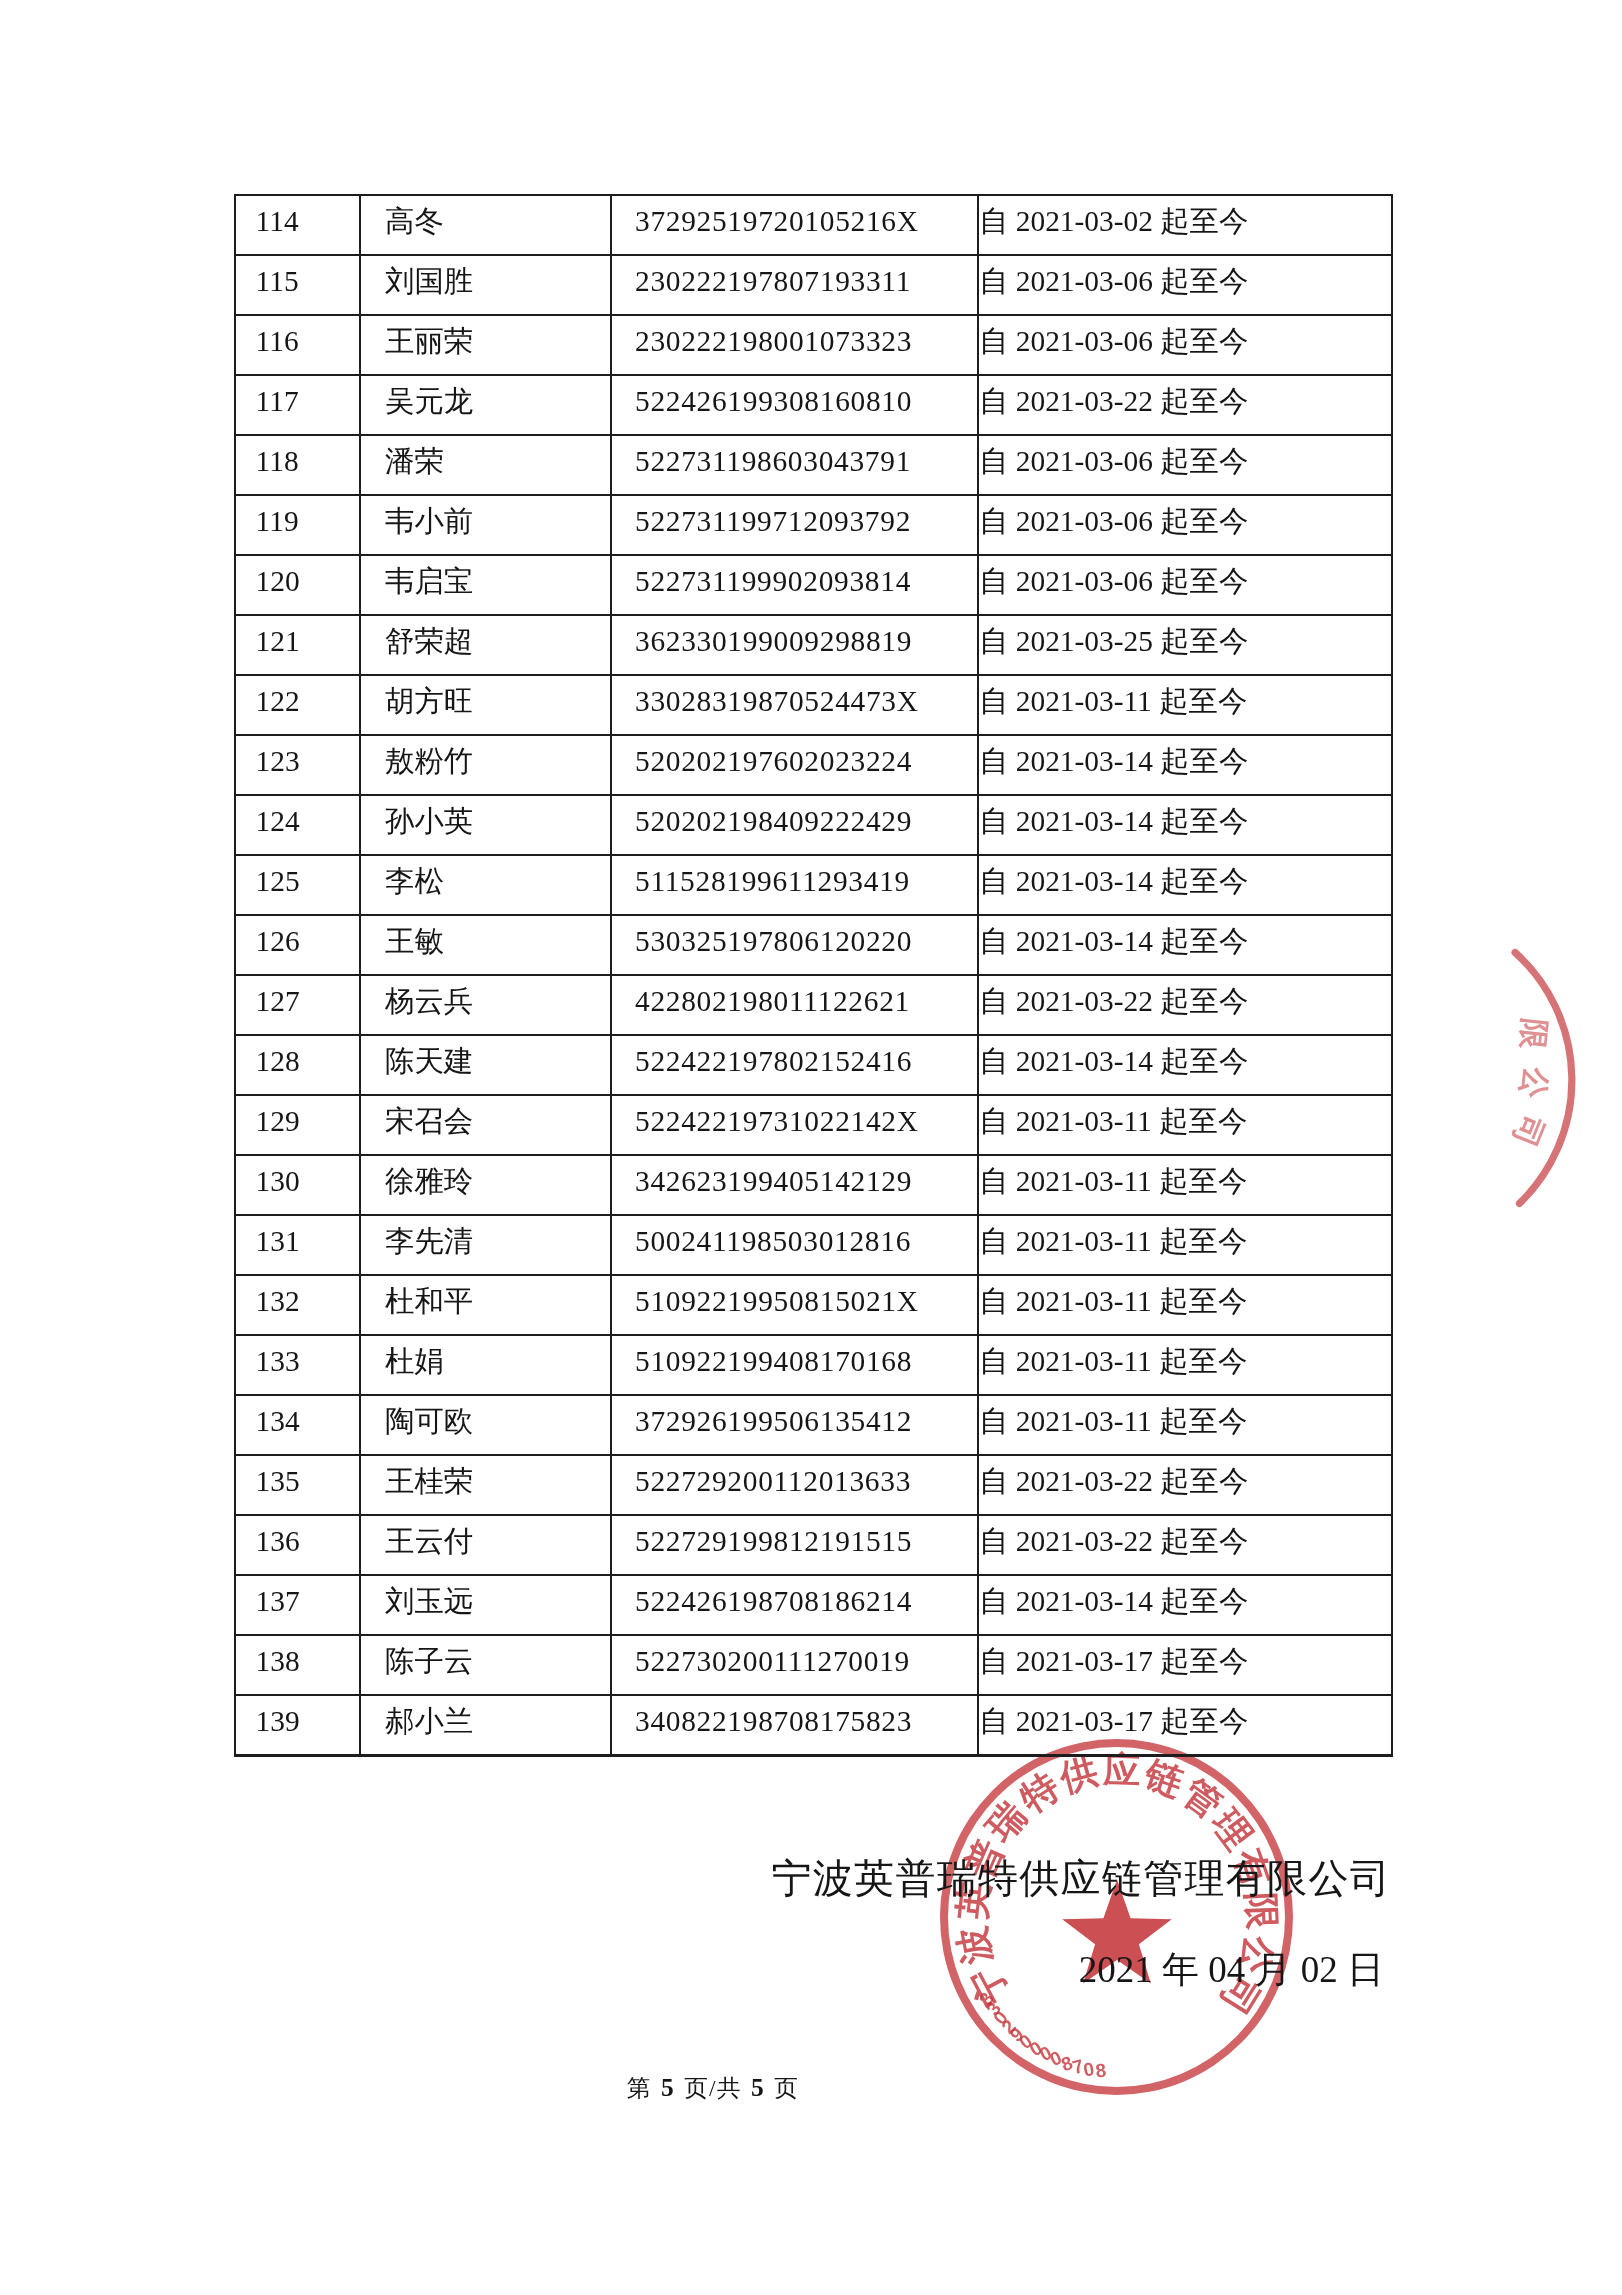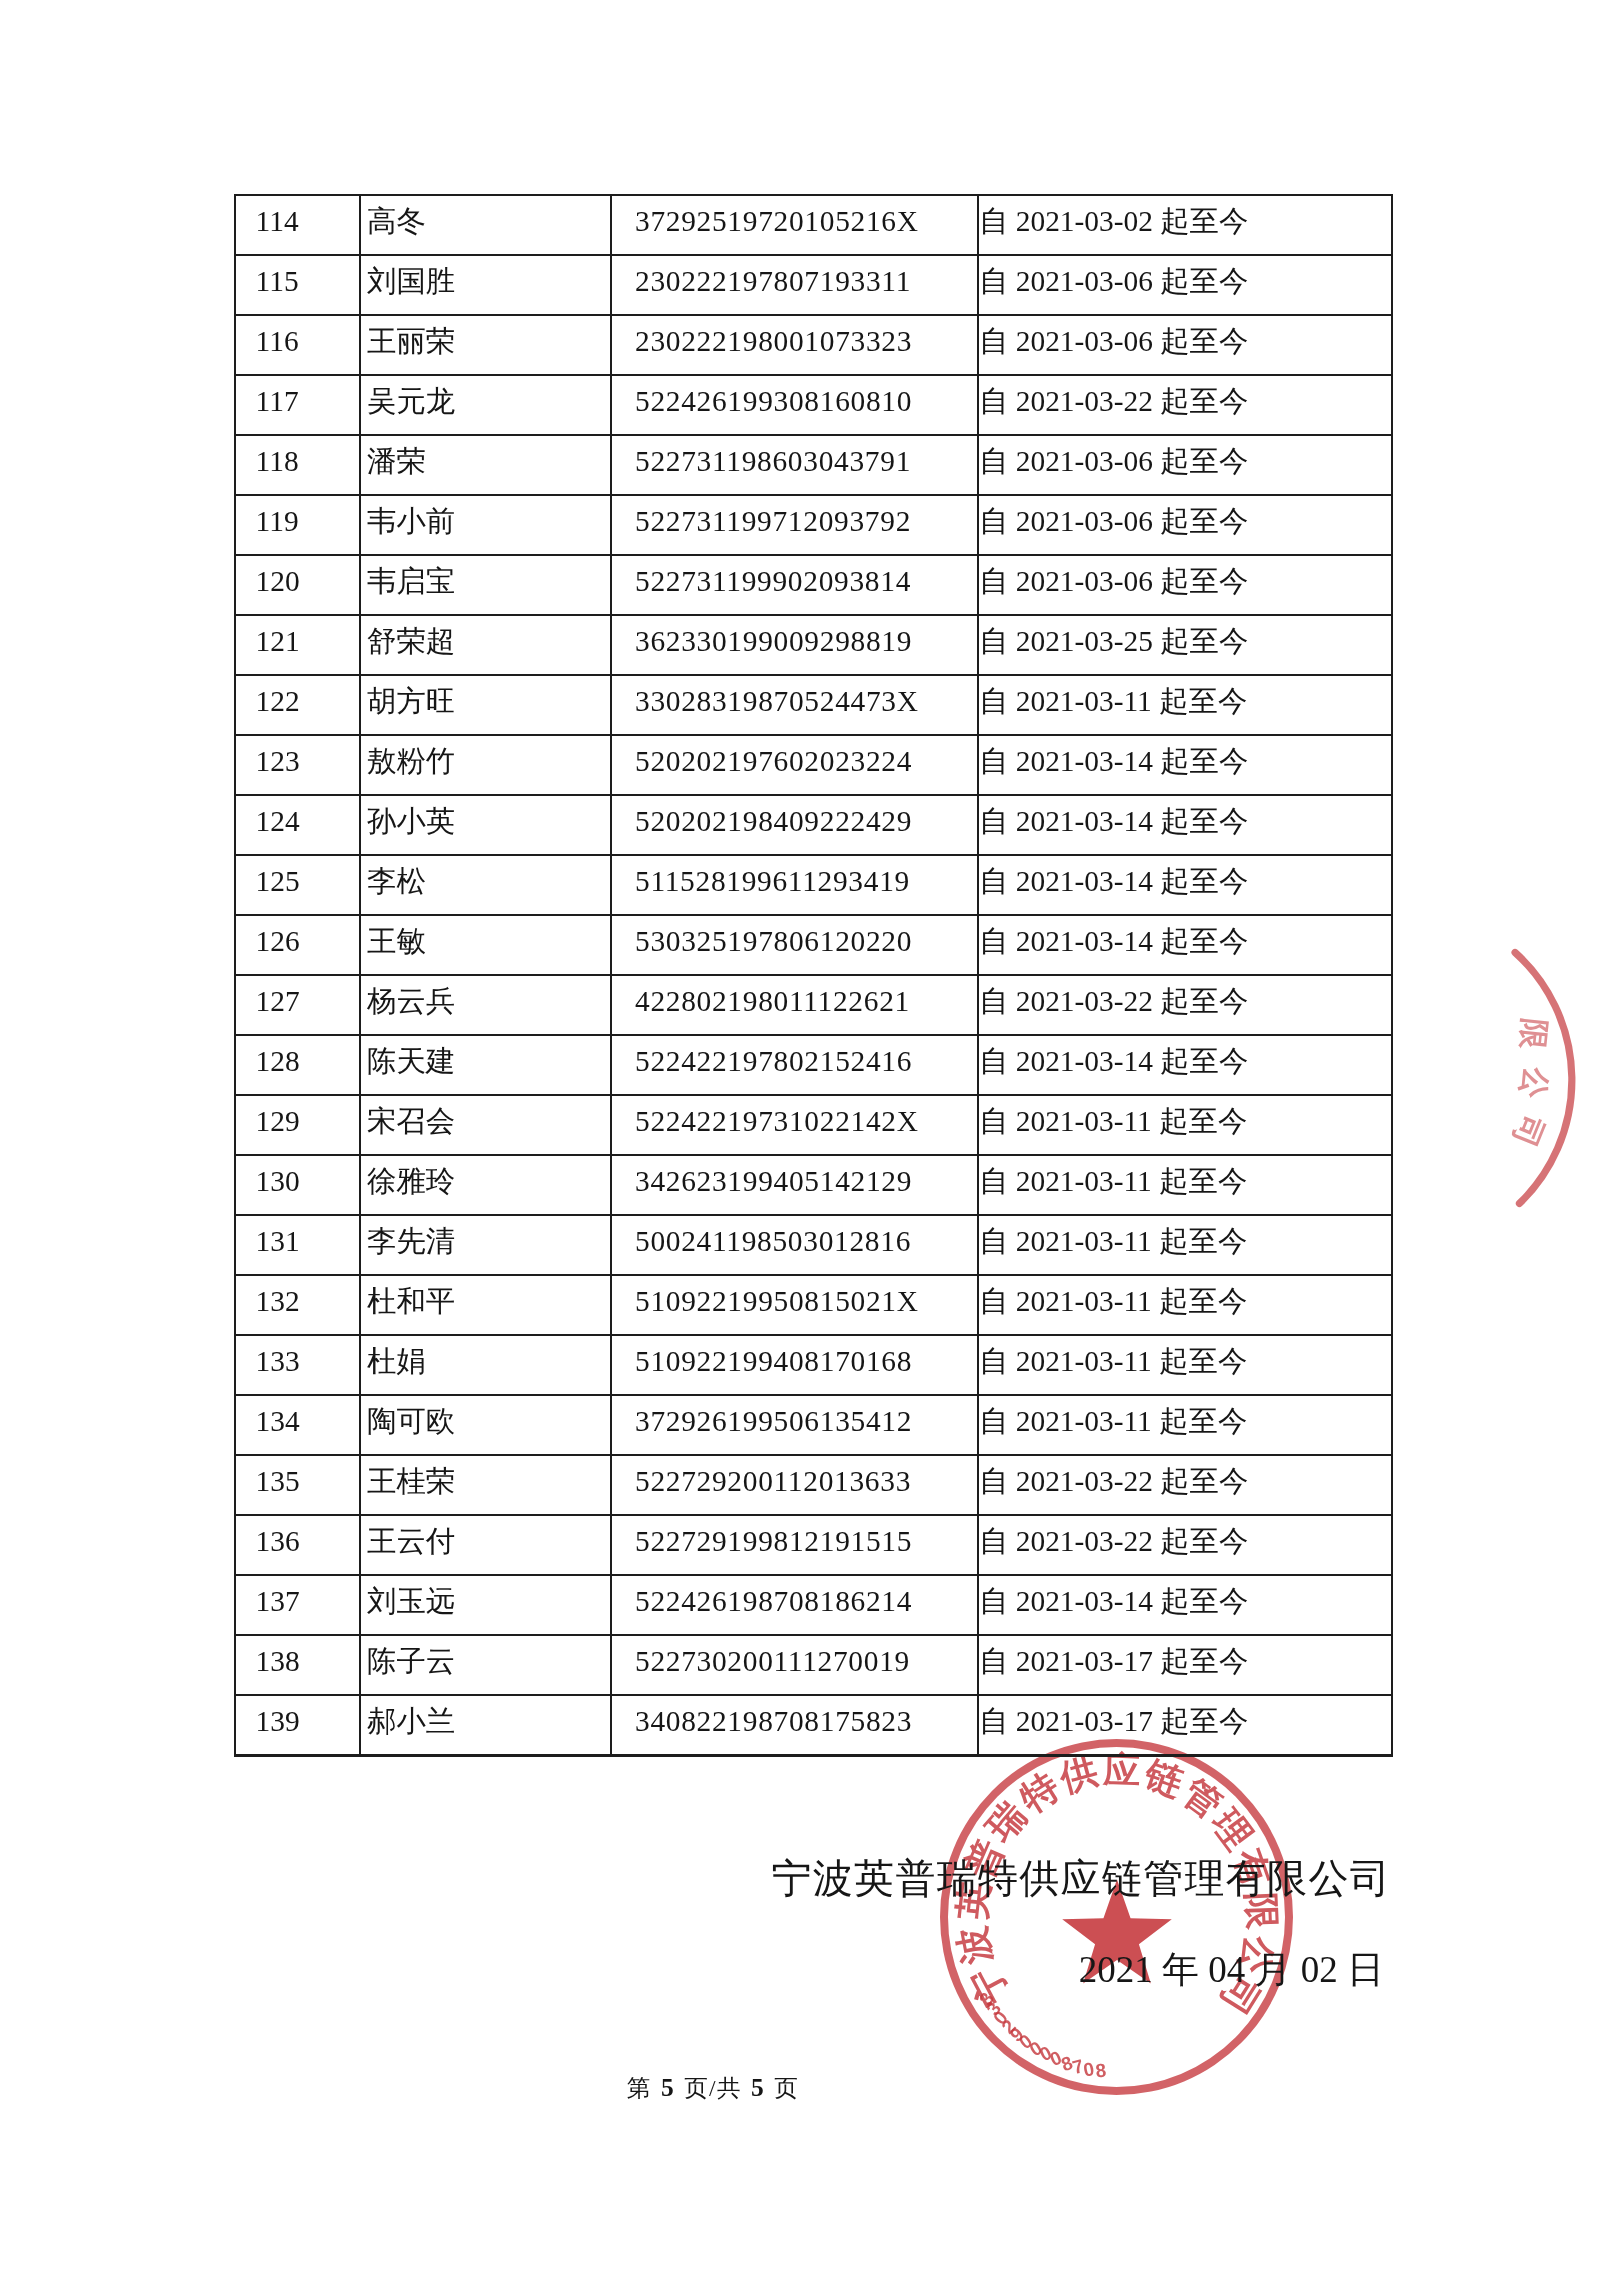--- a/index.html
+++ b/index.html
@@ -16,21 +16,21 @@
     position:absolute; left:234px; top:194px; width:1157px;
     border-collapse:collapse; table-layout:fixed; z-index:2;
   }
   .roster td {
     border:2px solid #1d1d1d; border-top-width:2.6px; border-bottom-width:2.6px;
     height:60px; vertical-align:top; padding:8.5px 0 0 0;
     font-size:29.4px; line-height:1.15; white-space:nowrap; overflow:hidden;
   }
   .roster tr:last-child td { border-bottom-width:3.9px; }
   .roster td.c-no     { padding-left:19.6px;border-radius:9px; }
-  .roster td.c-name   { padding-left:6px; }
+  .roster td.c-name   { padding-left:24px; }
   .roster td.c-id     { padding-left:23px; letter-spacing:0.7px; }
   .roster td.c-period { padding-left:0; }
 
   
   .company {
     position:absolute; top:1851px; right:232px; z-index:3;
     font-size:40px; letter-spacing:1.3px; white-space:nowrap;
   }
   .sign-date {
     position:absolute; top:1945px; right:239px; z-index:3;

